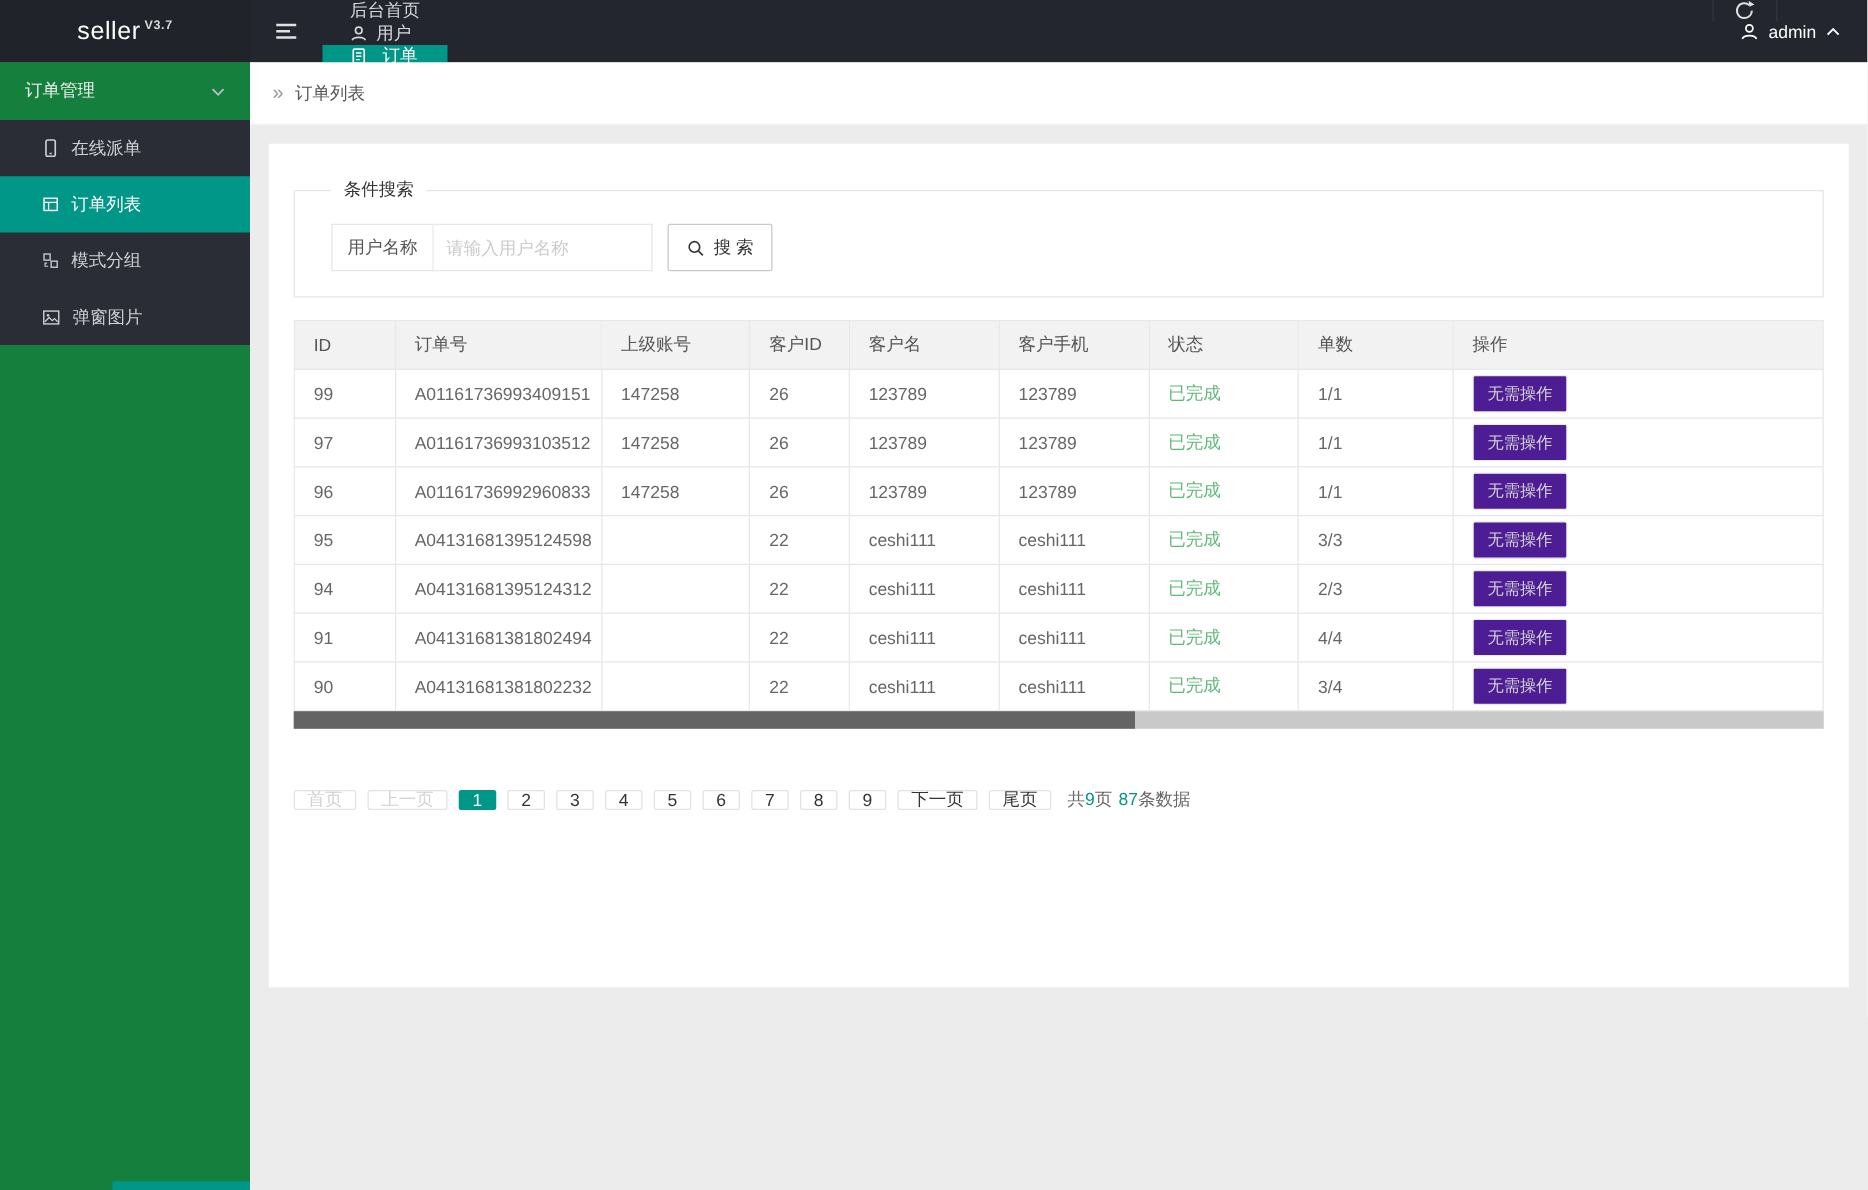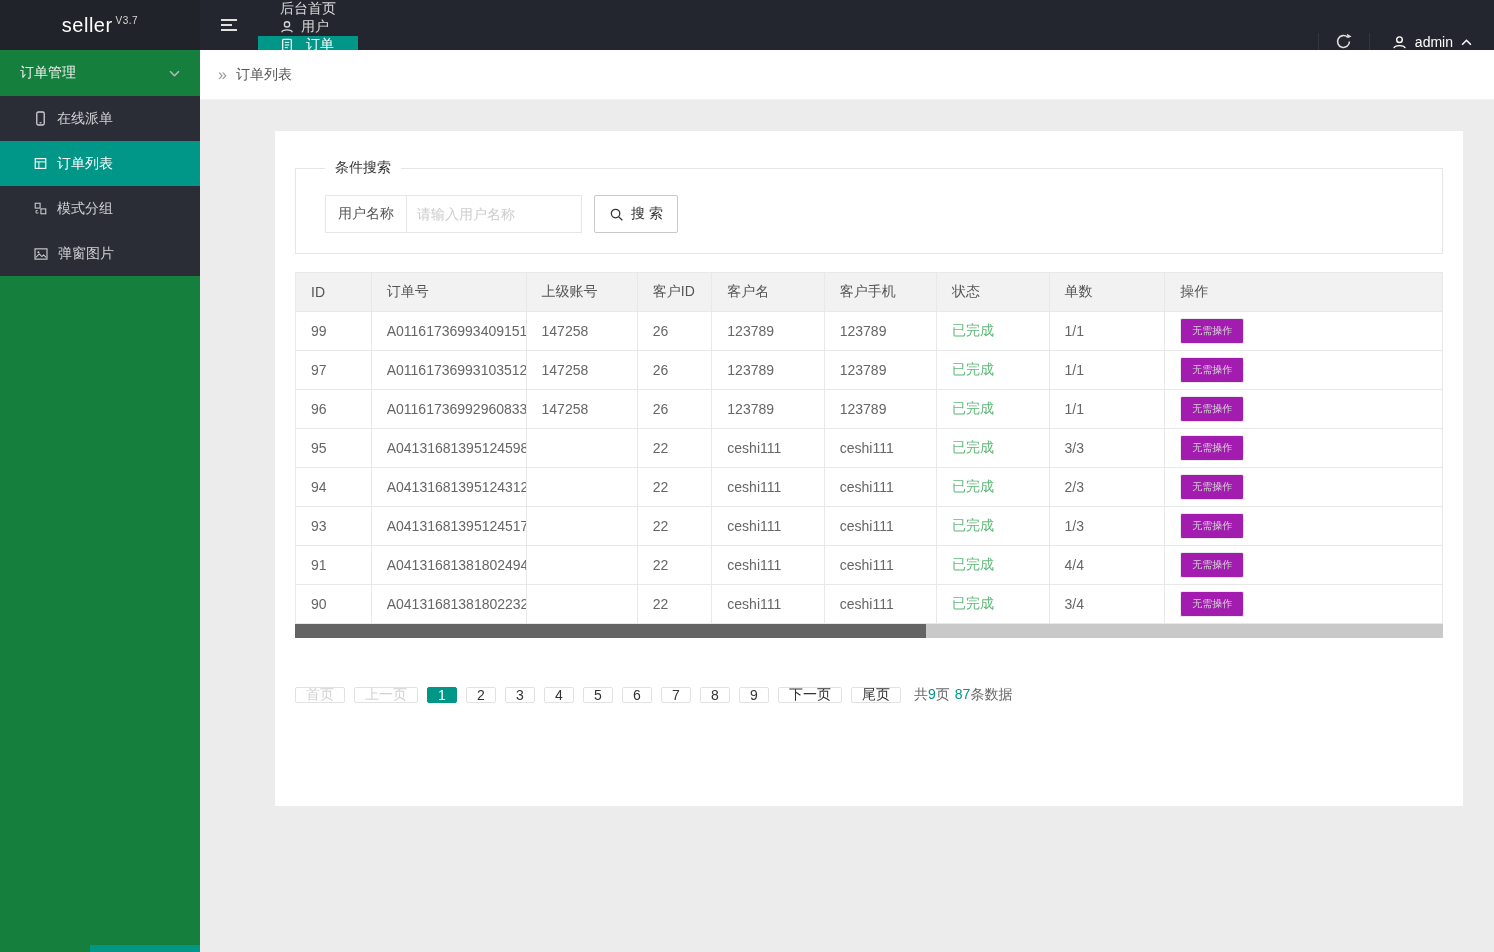--- a/index.html
+++ b/index.html
@@ -4,64 +4,64 @@
 <style>
   *{margin:0;padding:0;box-sizing:border-box;}
   :root{--accent:#009688;--status-green:#5FB878;}
   html,body{width:1494px;height:952px;overflow:hidden;}
   body{font-family:"Liberation Sans","DejaVu Sans",sans-serif;font-size:14px;background:#ECECEC;color:#333;}
   a{text-decoration:none;}
 
   
   .topbar{display:flex;height:50px;background:#23262E;color:#fff;align-items:stretch;}
   .logo{width:200px;background:#20232A;display:flex;align-items:center;justify-content:center;font-size:20px;color:#fff;letter-spacing:.5px;flex-shrink:0;}
-  .logo sup{font-size:10px;margin-left:3px;margin-top:-10px;color:#d8d8d8;}
+  .logo sup{font-size:10px;margin-left:3px;margin-top:-10px;color:#d8d8d8;font-weight:bold;}
   .menu-toggle{width:58px;display:flex;align-items:center;justify-content:center;color:#e2e2e2;cursor:pointer;}
   .topnav{display:flex;flex-direction:column;}
   .nav-item{display:flex;align-items:center;gap:7px;padding:0 22px;color:rgba(255,255,255,.82);cursor:pointer;font-size:14px;}
   .nav-item.active{background:var(--accent);color:#fff;gap:12px;}
   .nav-item .glyph{font-size:14px;line-height:1;}
-  .topbar-right{margin-left:auto;display:flex;align-items:flex-end;}
+  .topbar-right{margin-left:auto;display:flex;align-items:flex-start;flex-direction:column;}
   .refresh-btn{width:52px;display:flex;align-items:center;justify-content:center;color:#ddd;border-left:1px solid rgba(255,255,255,.08);border-right:1px solid rgba(255,255,255,.08);cursor:pointer;}
   .admin-box{display:flex;align-items:center;gap:8px;padding:0 22px;color:#fff;cursor:pointer;}
 
   
   .layout{display:flex;height:902px;}
   .sidebar{width:200px;background:#15803d;position:relative;flex-shrink:0;}
   .side-group{height:46px;display:flex;align-items:center;padding:0 20px;color:#eee;cursor:pointer;}
   .side-group .chev{margin-left:auto;color:#b9bcc2;display:flex;}
   .side-menu{background:#2A2D35;}
   .side-item{height:45px;display:flex;align-items:center;gap:10px;padding:0 34px;color:#cfd0d3;cursor:pointer;font-size:14px;}
   .side-item.active{background:var(--accent);color:#fff;}
   .side-item svg{flex-shrink:0;}
   .side-accent{position:absolute;bottom:0;right:0;width:110px;height:7px;background:var(--accent);}
 
   .main{flex:1;display:flex;flex-direction:column;background:#ECECEC;min-width:0;}
   .breadcrumb{height:50px;background:#fff;display:flex;align-items:center;padding:0 18px;border-bottom:1px solid #f2f2f2;flex-shrink:0;}
   .breadcrumb .arrow{color:#999;font-size:16px;margin-right:9px;}
   .breadcrumb .bc-label{color:#555;}
-  .content{padding:31px;flex:1;overflow:hidden;margin-left:44px;}
+  .content{padding:15px;flex:1;overflow:hidden;}
   .card{background:#fff;padding:20px 20px 45px;min-height:675px;}
 
   
   fieldset.search-fieldset{border:1px solid #e6e6e6;padding:14px 15px 20px;margin-top:8px;}
   fieldset.search-fieldset legend{padding:0 10px;margin-left:14px;color:#333;font-size:14px;}
   .search-row{display:flex;align-items:center;margin-top:4px;margin-left:14px;}
   .field-label{border:1px solid #e6e6e6;height:38px;display:flex;align-items:center;padding:0 12px;color:#555;background:#fff;white-space:nowrap;}
   .search-input{width:175px;height:38px;border:1px solid #e6e6e6;border-left:none;padding:0 10px;color:#333;font-size:14px;outline:none;font-family:inherit;}
   .search-input::placeholder{color:#ccc;}
   .search-btn{margin-left:12px;height:38px;display:flex;align-items:center;gap:7px;padding:0 14px;background:#fff;border:1px solid #c9c9c9;border-radius:2px;color:#333;font-size:14px;cursor:pointer;font-family:inherit;}
 
   
   table.orders{width:100%;border-collapse:collapse;table-layout:fixed;margin-top:18px;}
   .orders th,.orders td{border:1px solid #e8e8e8;height:39px;padding:0 15px;text-align:left;font-weight:normal;font-size:14px;overflow:hidden;white-space:nowrap;}
   .orders thead th{background:#F2F2F2;color:#555;}
   .orders td{color:#666;}
   .status-done{color:var(--status-green);}
-  .action-btn{border:1px solid #eaeaea;background:#a21caf;color:#d5d5d5;padding:5px 11px;border-radius:2px;font-size:10px;font-family:Liberation Mono, monospace;}
+  .action-btn{border:1px solid #eaeaea;background:#4c1d95;color:#d5d5d5;padding:5px 11px;border-radius:2px;font-size:13px;font-family:Liberation Mono, monospace;}
 
   .hscroll{height:14px;background:#C9C9C9;cursor:pointer;}
   .hscroll .thumb{height:100%;width:55%;background:#646464;}
 
   
   .pagination-bar{display:flex;align-items:center;margin-top:48px;}
   .page-btns{display:inline-flex;align-items:center;}
   .page-btn{min-width:30px;height:16px;display:inline-flex;align-items:center;justify-content:center;padding:0 10px;border:1px solid #e2e2e2;background:#fff;color:#333;margin-right:9px;border-radius:2px;cursor:pointer;font-size:14px;}
   .page-btn.disabled{color:#d2d2d2;}
   .page-btn.active{background:var(--accent);border-color:var(--accent);color:#fff;}
@@ -309,31 +309,20 @@
                 <td>A04131681395124312</td>
                 <td></td>
                 <td>22</td>
                 <td>ceshi111</td>
                 <td>ceshi111</td>
                 <td><span class="status-done">已完成</span></td>
                 <td>2/3</td>
                 <td><button class="action-btn">无需操作</button></td>
               </tr>
               <tr>
-                <td>93</td>
-                <td>A04131681395124517</td>
-                <td></td>
-                <td>22</td>
-                <td>ceshi111</td>
-                <td>ceshi111</td>
-                <td><span class="status-done">已完成</span></td>
-                <td>1/3</td>
-                <td><button class="action-btn">无需操作</button></td>
-              </tr>
-              <tr>
                 <td>91</td>
                 <td>A04131681381802494</td>
                 <td></td>
                 <td>22</td>
                 <td>ceshi111</td>
                 <td>ceshi111</td>
                 <td><span class="status-done">已完成</span></td>
                 <td>4/4</td>
                 <td><button class="action-btn">无需操作</button></td>
               </tr>

